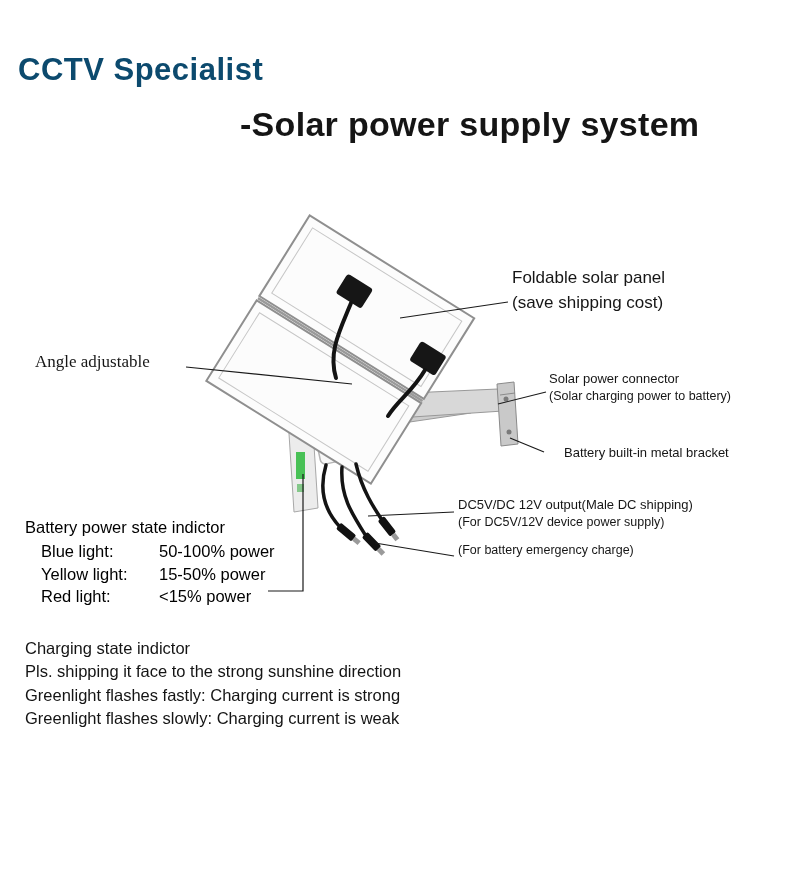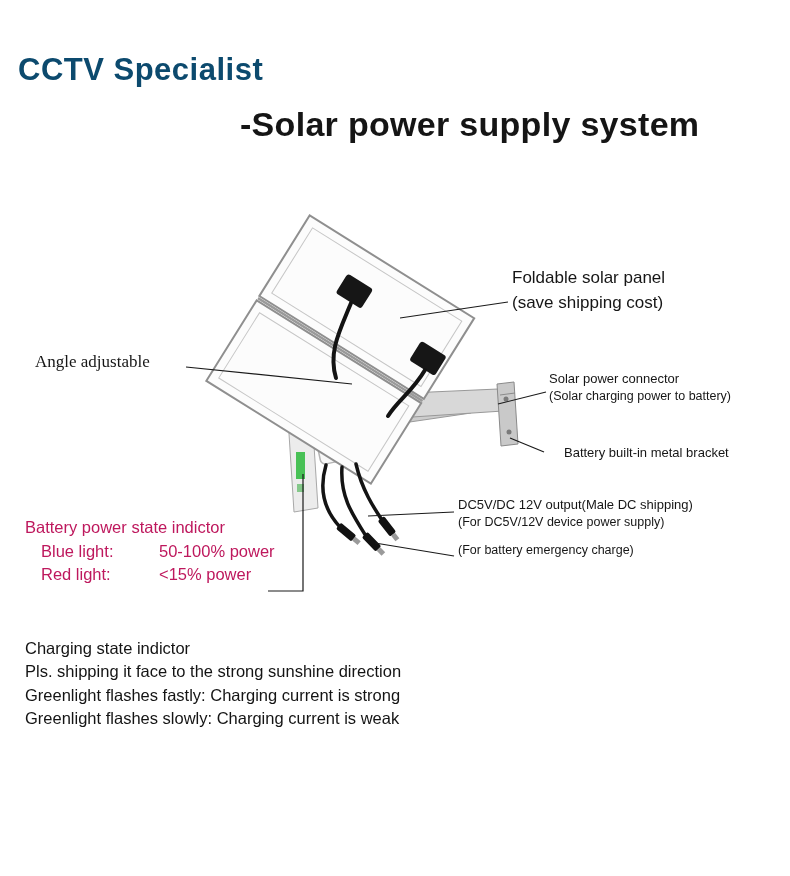--- a/index.html
+++ b/index.html
@@ -4,21 +4,21 @@
 <style>
   html,body{margin:0;padding:0;background:#ffffff;}
   body{width:790px;height:876px;position:relative;overflow:hidden;
        font-family:"Liberation Sans","DejaVu Sans",sans-serif;color:#111;}
   .abs{position:absolute;}
   .brand{font-size:31px;font-weight:bold;color:#0c4a6e;letter-spacing:0.5px;}
   .title{font-size:34px;font-weight:bold;color:#151515;letter-spacing:0.3px;}
   .lbl-lg{font-size:17px;color:#161616;line-height:1.45;}
   .lbl-sm{font-size:13px;color:#161616;line-height:1.4;}
   .lbl-sm .sub{font-size:12.5px;}
-  .state-block{font-size:16.5px;line-height:1.35;color:#be185d;}
+  .state-block{font-size:16.5px;line-height:1.35;color:#000000;}
   .state-title{margin-bottom:2px;}
   .state-row{display:flex;margin-left:16px;}
   .state-row .k{width:118px;}
   .charging-block{font-size:16.5px;line-height:1.42;color:#141414;}
 </style>
 </head>
 <body>
 
 <svg class="abs" width="790" height="876" viewBox="0 0 790 876" style="left:0;top:0">
 
@@ -113,20 +113,24 @@
   <div class="sub">(For battery emergency charge)</div>
 </div>
 
 <div class="abs state-block" style="left:25px;top:516px;">
   <div class="state-title">Battery power state indictor</div>
   <div class="state-row">
     <span class="k">Blue light:</span>
     <span>50-100% power</span>
   </div>
   <div class="state-row">
+    <span class="k">Yellow light:</span>
+    <span>15-50% power</span>
+  </div>
+  <div class="state-row">
     <span class="k">Red light:</span>
     <span>&lt;15% power</span>
   </div>
 </div>
 
 <div class="abs charging-block" style="left:25px;top:637px;">
   <div>Charging state indictor</div>
   <div>Pls. shipping it face to the strong sunshine direction</div>
   <div>Greenlight flashes fastly: Charging current is strong</div>
   <div>Greenlight flashes slowly: Charging current is weak</div>

